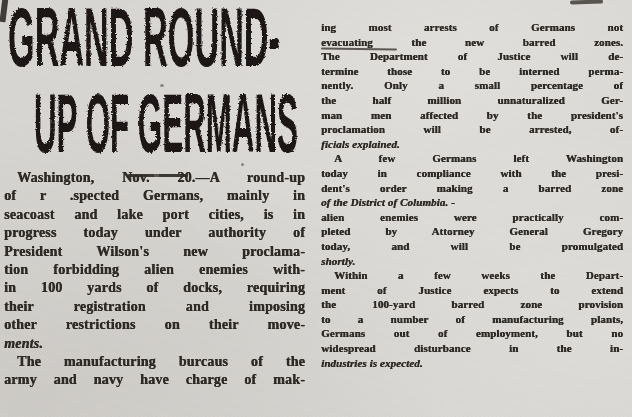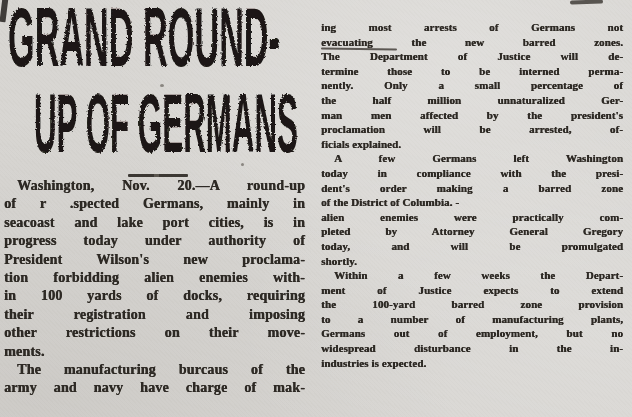--- a/index.html
+++ b/index.html
@@ -17,28 +17,28 @@
   text.hl{
     font-family:"Liberation Sans","DejaVu Sans",sans-serif;
     font-weight:700;fill:#1a1613;font-size:84px;
   }
   .rule{
     position:absolute;left:128px;top:174px;width:60px;height:3px;
     background:linear-gradient(90deg,#3c3833 0 44%,#5a554e 44% 52%,#3c3833 52% 100%);
     border-radius:1px;
   }
   .body-col{position:absolute;color:#2e2a25;font-weight:700;}
-  .left-body{left:4px;top:177px;width:301px;font-size:14px;line-height:18.4px;letter-spacing:0.2px;}
+  .left-body{left:4px;top:169px;width:301px;font-size:14px;line-height:18.4px;letter-spacing:0.2px;}
   .right-body{left:321px;top:20px;width:302px;font-size:11px;line-height:14.6px;letter-spacing:0.1px;}
   .line{
     text-align:justify;text-align-last:justify;
     text-shadow:0.4px 0 0 currentColor;
   }
   .line.indent{text-indent:13px;}
-  .line.end{text-align-last:left;}
+  .line.end{text-align-last:left;font-style:italic;}
   .smudge-underline{
     position:absolute;left:321px;top:48px;width:76px;height:2px;
     background:#3b3631;border-radius:1px;transform:rotate(0.8deg);opacity:.8;
   }
   .artifact-tl{
     position:absolute;left:1px;top:-3px;width:6px;height:25px;
     background:#262220;transform:rotate(7deg);border-radius:1px;opacity:.85;
   }
   .artifact-tr{
     position:absolute;left:570px;top:0px;width:33px;height:4px;

